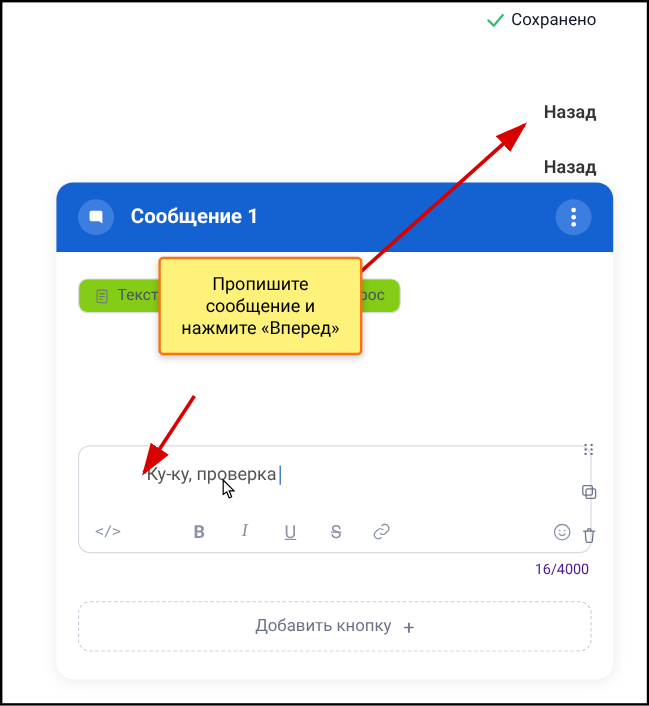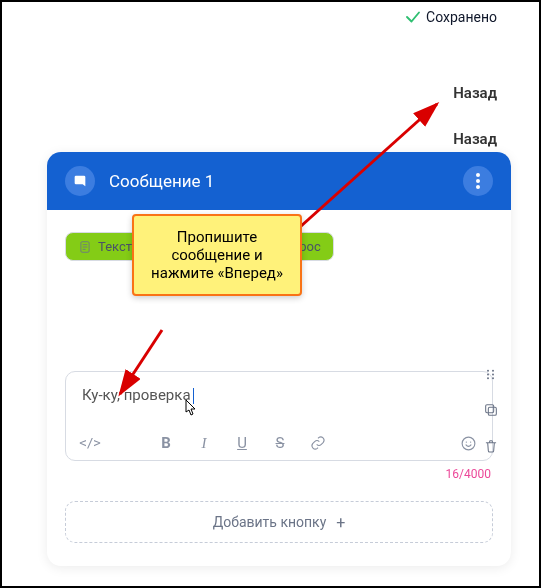--- a/index.html
+++ b/index.html
@@ -36,21 +36,21 @@
   }
   .card-header {
     background: #1461d1;
     height: 58px;
     border-radius: 14px 14px 0 0;
     display: flex; align-items: center;
     padding: 0 18px;
     color: #fff;
     gap: 14px;
   }
-  .card-header .title { font-size: 17px; font-weight: 400; flex: 1; }
+  .card-header .title { font-size: 17px; font-weight: 700; flex: 1; }
   .hdr-icon {
     width: 30px; height: 30px; border-radius: 50%;
     background: #3c7de0;
     display: flex; align-items: center; justify-content: center;
   }
   .hdr-icon svg { width: 16px; height: 16px; fill: #fff; }
   .dots-btn {
     width: 30px; height: 30px; border-radius: 50%;
     background: #3c7de0;
     display: flex; align-items: center; justify-content: center;
@@ -77,31 +77,31 @@
   .editor-box {
     border: 1px solid #d7dbe3;
     border-radius: 10px;
     padding: 14px 16px 42px 16px;
     font-size: 15px;
     color: #555;
     position: relative;
     min-height: 90px;
     background:#fff;
   }
-  .editor-box .content { display: inline; }
+  .editor-box .content { display: inline; margin-left: 40px; }
   .caret { display:inline-block; width:1px; height:16px; background:#1461d1; vertical-align:middle; margin-left:2px; }
   .toolbar {
     position: absolute; left: 14px; right: 14px; bottom: 8px;
     display: flex; align-items: center; gap: 18px;
     color: #8a92a3;
   }
   .toolbar .tb { cursor:pointer; font-size:15px; display:flex; align-items:center; justify-content:center; width:20px;}
   .toolbar .sp { flex:1; }
   .counter {
-    text-align: right; font-size: 12px; color:#ec4899;
+    text-align: right; font-size: 12px; color:#4c1d95;
     margin: 6px 2px 0 0;
   }
   .add-btn-row {
     margin: 20px 18px 0 18px;
     border: 1px dashed #c6ccd8;
     border-radius: 10px;
     height: 42px;
     display:flex; align-items:center; justify-content:center; gap:10px;
     color:#6b7487; font-size:14px; cursor:pointer;
   }

